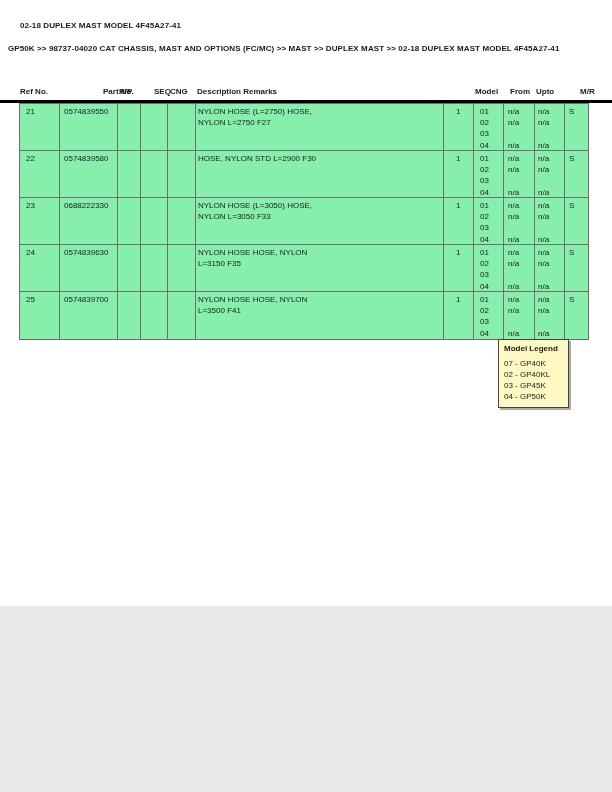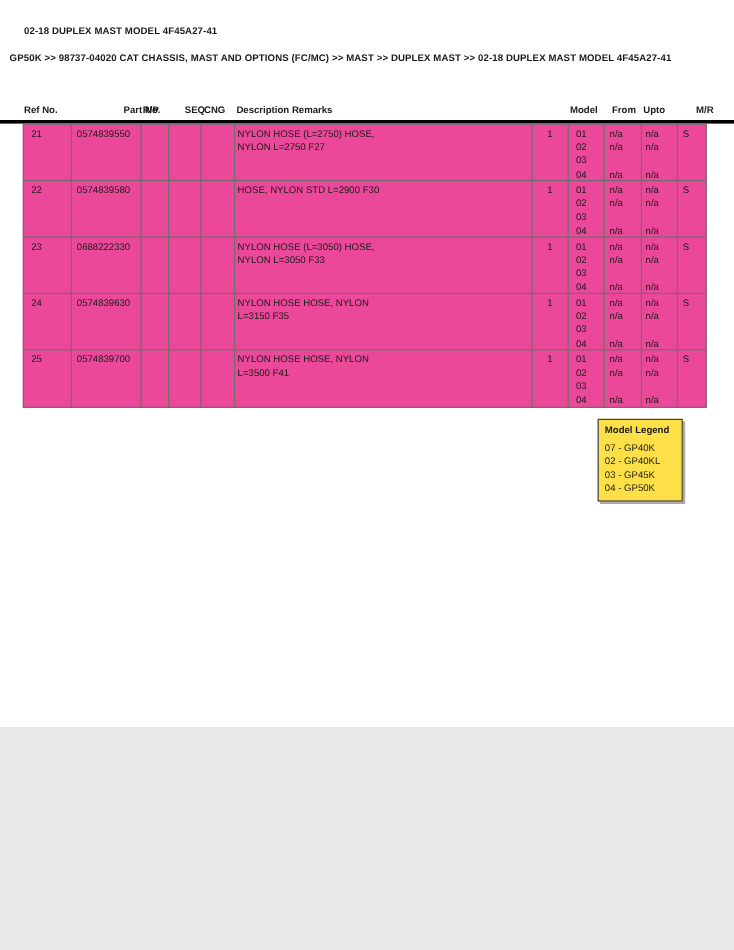--- a/index.html
+++ b/index.html
@@ -41,44 +41,44 @@
   .col-headers > .h-from  { padding-left: 7px; }
   .col-headers > .h-mr    { padding-left: 16px; }
   .thick-rule {
     position: absolute; left: 0; top: 100px;
     width: 612px; height: 3px; background: #000;
   }
   .parts-table {
     position: absolute; left: 19px; top: 103px;
     width: 570px;
     border: 1px solid #6e6e6e;
-    background: #ec4899;
+    background: #86efac;
   }
   .trow { height: 47px; border-bottom: 1px solid #6e6e6e; }
   .trow:last-child { border-bottom: none; }
   .cell {
     border-right: 1px solid #6e6e6e;
     font-size: 8px; line-height: 11.2px;
     padding: 2px 2px 0 4px;
     white-space: pre-line;
     overflow: hidden;
   }
   .cell:last-child { border-right: none; }
   .c-ref   { padding-left: 6px; }
   .c-part  { padding-left: 4px; }
   .c-desc  { padding-left: 2px; }
   .c-qty   { padding-left: 12px; }
   .c-model { padding-left: 6px; }
   .c-from  { padding-left: 4px; }
   .c-upto  { padding-left: 3px; }
   .c-mr    { padding-left: 4px; }
   .legend {
-    position: absolute; left: 498px; top: 349px;
+    position: absolute; left: 498px; top: 339px;
     width: 71px;
-    background: #fde047;
+    background: #fef9c3;
     border: 1px solid #444;
     box-shadow: 2px 2px 0 #aaa;
     padding: 4px 2px 5px 5px;
     font-size: 8px;
   }
   .legend-title { font-weight: bold; margin-bottom: 5px; white-space: nowrap; }
   .legend-item { line-height: 11px; white-space: nowrap; }
 </style>
 </head>
 <body>

